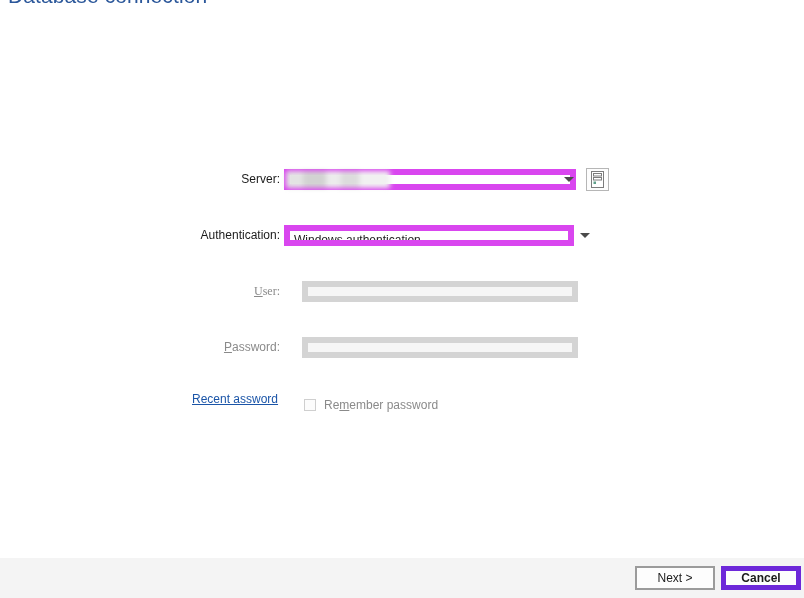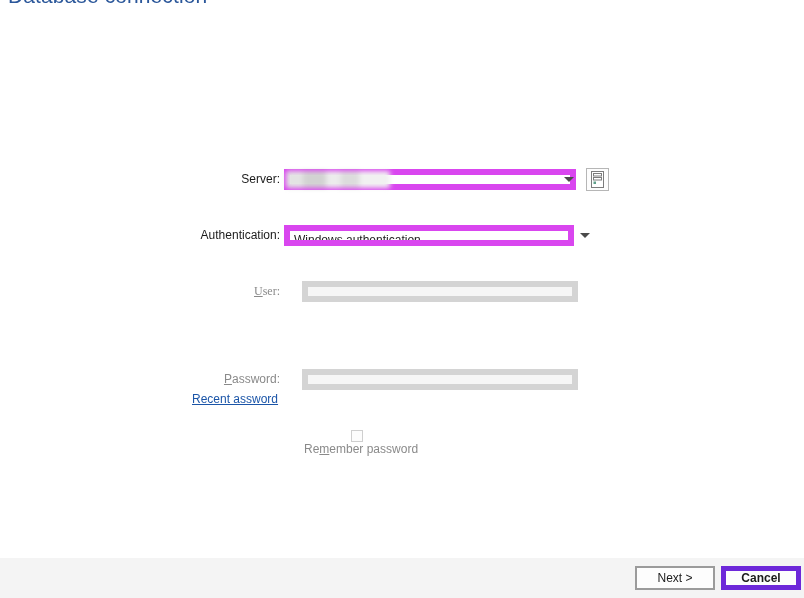--- a/index.html
+++ b/index.html
@@ -113,21 +113,20 @@
     align-items: center;
     justify-content: center;
   }
 
   
   .cb-wrap {
     position: absolute;
     top: 6px;
     display: flex;
     align-items: center;
-    flex-direction: column;
   }
   .cb-box {
     box-sizing: border-box;
     width: 12px;
     height: 12px;
     border: 1px solid #cfcfcf;
     background: #fcfcfc;
     margin-right: 8px;
   }
   .cb-text {
@@ -208,21 +207,21 @@
     <div class="field" style="left:284px; width:290px;">Windows authentication</div>
     <span class="arrow-out" style="left:580px;"></span>
   </div>
 
   <div class="row" style="top:56px;font-family:Liberation Serif, serif;">
     <span class="lbl dim"><span></span><u>U</u><span>ser:</span></span>
 
     <div class="field disabled" style="left:302px; width:276px;" title=""></div>
   </div>
 
-  <div class="row" style="top:84px;margin-top:32px;">
+  <div class="row" style="top:84px;">
     <span class="lbl dim"><span></span><u>P</u><span>assword:</span></span>
 
     <div class="field disabled" style="left:302px; width:276px;" title=""></div>
   </div>
 
   <div class="row" style="top:112px;">
     <div class="cb-wrap" style="left:304px;">
       <span class="cb-box"></span>
       <span class="cb-text"><span>Re</span><u>m</u><span>ember password</span></span>
     </div>

